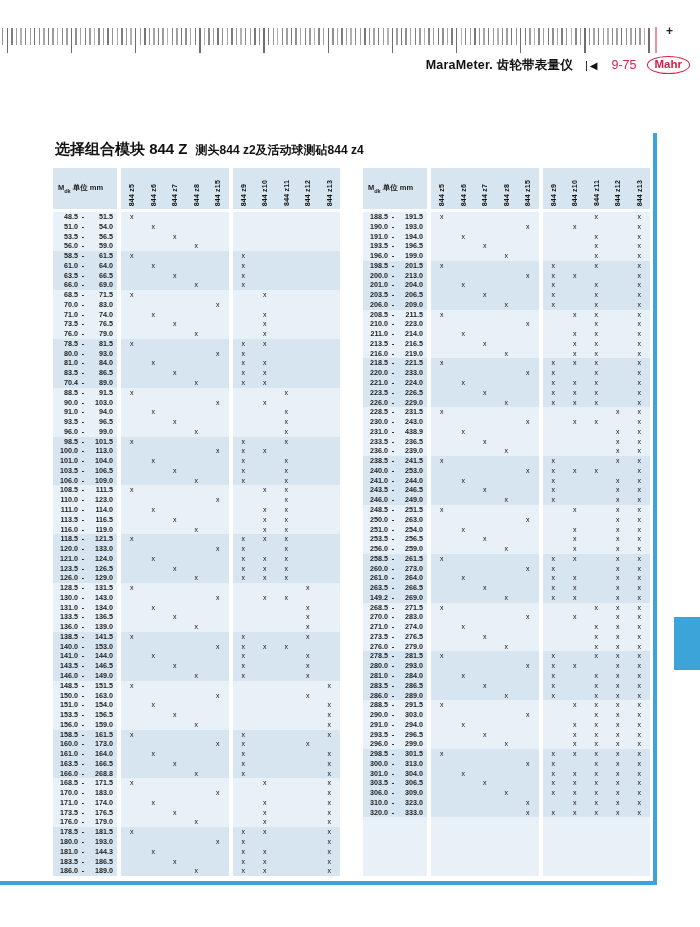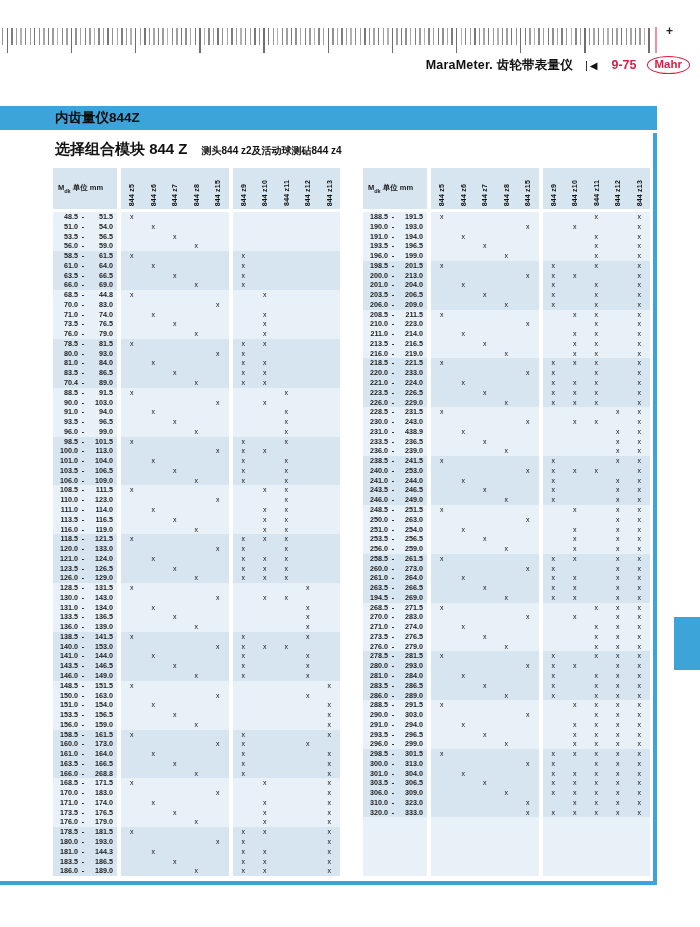--- a/index.html
+++ b/index.html
@@ -10,33 +10,33 @@
   .ruler{position:absolute;left:2px;top:28px;width:656px;height:26px;}
   .ruler i{position:absolute;top:0;width:1.4px;display:block;}
   .crop-line{position:absolute;left:655px;top:27px;width:1.6px;height:26px;background:#F090A0;}
   .plus{position:absolute;left:666px;top:24px;font-size:12px;font-weight:bold;color:#222;}
 
   
   .head-row{position:absolute;top:55px;right:10px;display:flex;align-items:center;height:20px;}
   .crumb{font-weight:bold;font-size:12.5px;color:#111;letter-spacing:.2px;}
   .hdiv{font-size:11px;margin:0 2px 0 12px;color:#111;}
   .harrow{font-size:10px;color:#111;margin-right:14px;}
-  .pagenum{font-weight:bold;font-size:12.5px;color:#D81E45;margin-right:10px;}
+  .pagenum{font-weight:normal;font-size:12.5px;color:#D81E45;margin-right:10px;}
   .logo{font-weight:bold;font-size:11.5px;color:#D81E45;border:1.6px solid #D81E45;
         border-radius:50%;padding:1.5px 7px 2.5px 7px;line-height:1;}
 
   
   .title-bar{position:absolute;left:0;top:106px;width:657px;height:24px;background:#3DA4D9;
              display:flex;align-items:center;}
   .title-bar span{margin-left:55px;font-weight:bold;font-size:13.5px;color:#0c0c0c;}
 
   
   .subtitle{position:absolute;left:55px;top:140px;display:flex;align-items:baseline;white-space:nowrap;}
   .sub-main{font-weight:bold;font-size:15px;color:#111;}
-  .sub-detail{font-weight:bold;font-size:10px;color:#111;margin-left:14px;}
+  .sub-detail{font-weight:bold;font-size:12px;color:#111;margin-left:8px;}
 
   
   .mtable{position:absolute;top:168px;width:287px;}
   .trow{display:flex;height:9.78px;line-height:9.78px;font-size:7.2px;font-weight:bold;color:#1c1c1c;}
   .sg{height:100%;display:flex;}
   .sg.l{width:64px;}
   .sg.g{width:107.5px;margin-left:4px;}
   .s0{background:#E9F1F8;}
   .s1{background:#D7E5F0;}
   .thead{height:41px;line-height:normal;}
@@ -212,23 +212,20 @@
   <div class="plus">+</div>
 
   <div class="head-row">
     <span class="crumb">MaraMeter. 齿轮带表量仪</span>
     <span class="hdiv">|</span>
     <span class="harrow">◀</span>
     <span class="pagenum">9-75</span>
     <span class="logo">Mahr</span>
   </div>
 
-  <div class="title-bar">
-    <span>内齿量仪844Z</span>
-  </div>
 
   <div class="subtitle">
     <span class="sub-main">选择组合模块 844 Z</span>
     <span class="sub-detail">测头844 z2及活动球测砧844 z4</span>
   </div>
 
   <div id="table-left" class="mtable" style="left:53px">
       <div class="trow thead">
         <div class="sg l s1">
           <span class="unit">M<sub>dk</sub> 单位 mm</span>
@@ -451,21 +448,21 @@
           <div class="cell"></div>
           <div class="cell"></div>
           <div class="cell"></div>
         </div>
       </div>
       <div class="trow">
         <div class="sg l s0">
           <div class="rl">
             <span class="mn">68.5</span>
             <span class="ds">-</span>
-            <span class="mx">44.8</span>
+            <span class="mx">71.5</span>
           </div>
         </div>
         <div class="sg g s0">
           <div class="cell">x</div>
           <div class="cell"></div>
           <div class="cell"></div>
           <div class="cell"></div>
           <div class="cell"></div>
         </div>
         <div class="sg g s0">
@@ -2768,21 +2765,21 @@
           <div class="cell">x</div>
           <div class="cell">x</div>
           <div class="cell"></div>
           <div class="cell">x</div>
           <div class="cell">x</div>
         </div>
       </div>
       <div class="trow">
         <div class="sg l s1">
           <div class="rl">
-            <span class="mn">194.5</span>
+            <span class="mn">149.2</span>
             <span class="ds">-</span>
             <span class="mx">269.0</span>
           </div>
         </div>
         <div class="sg g s1">
           <div class="cell"></div>
           <div class="cell"></div>
           <div class="cell"></div>
           <div class="cell">x</div>
           <div class="cell"></div>

